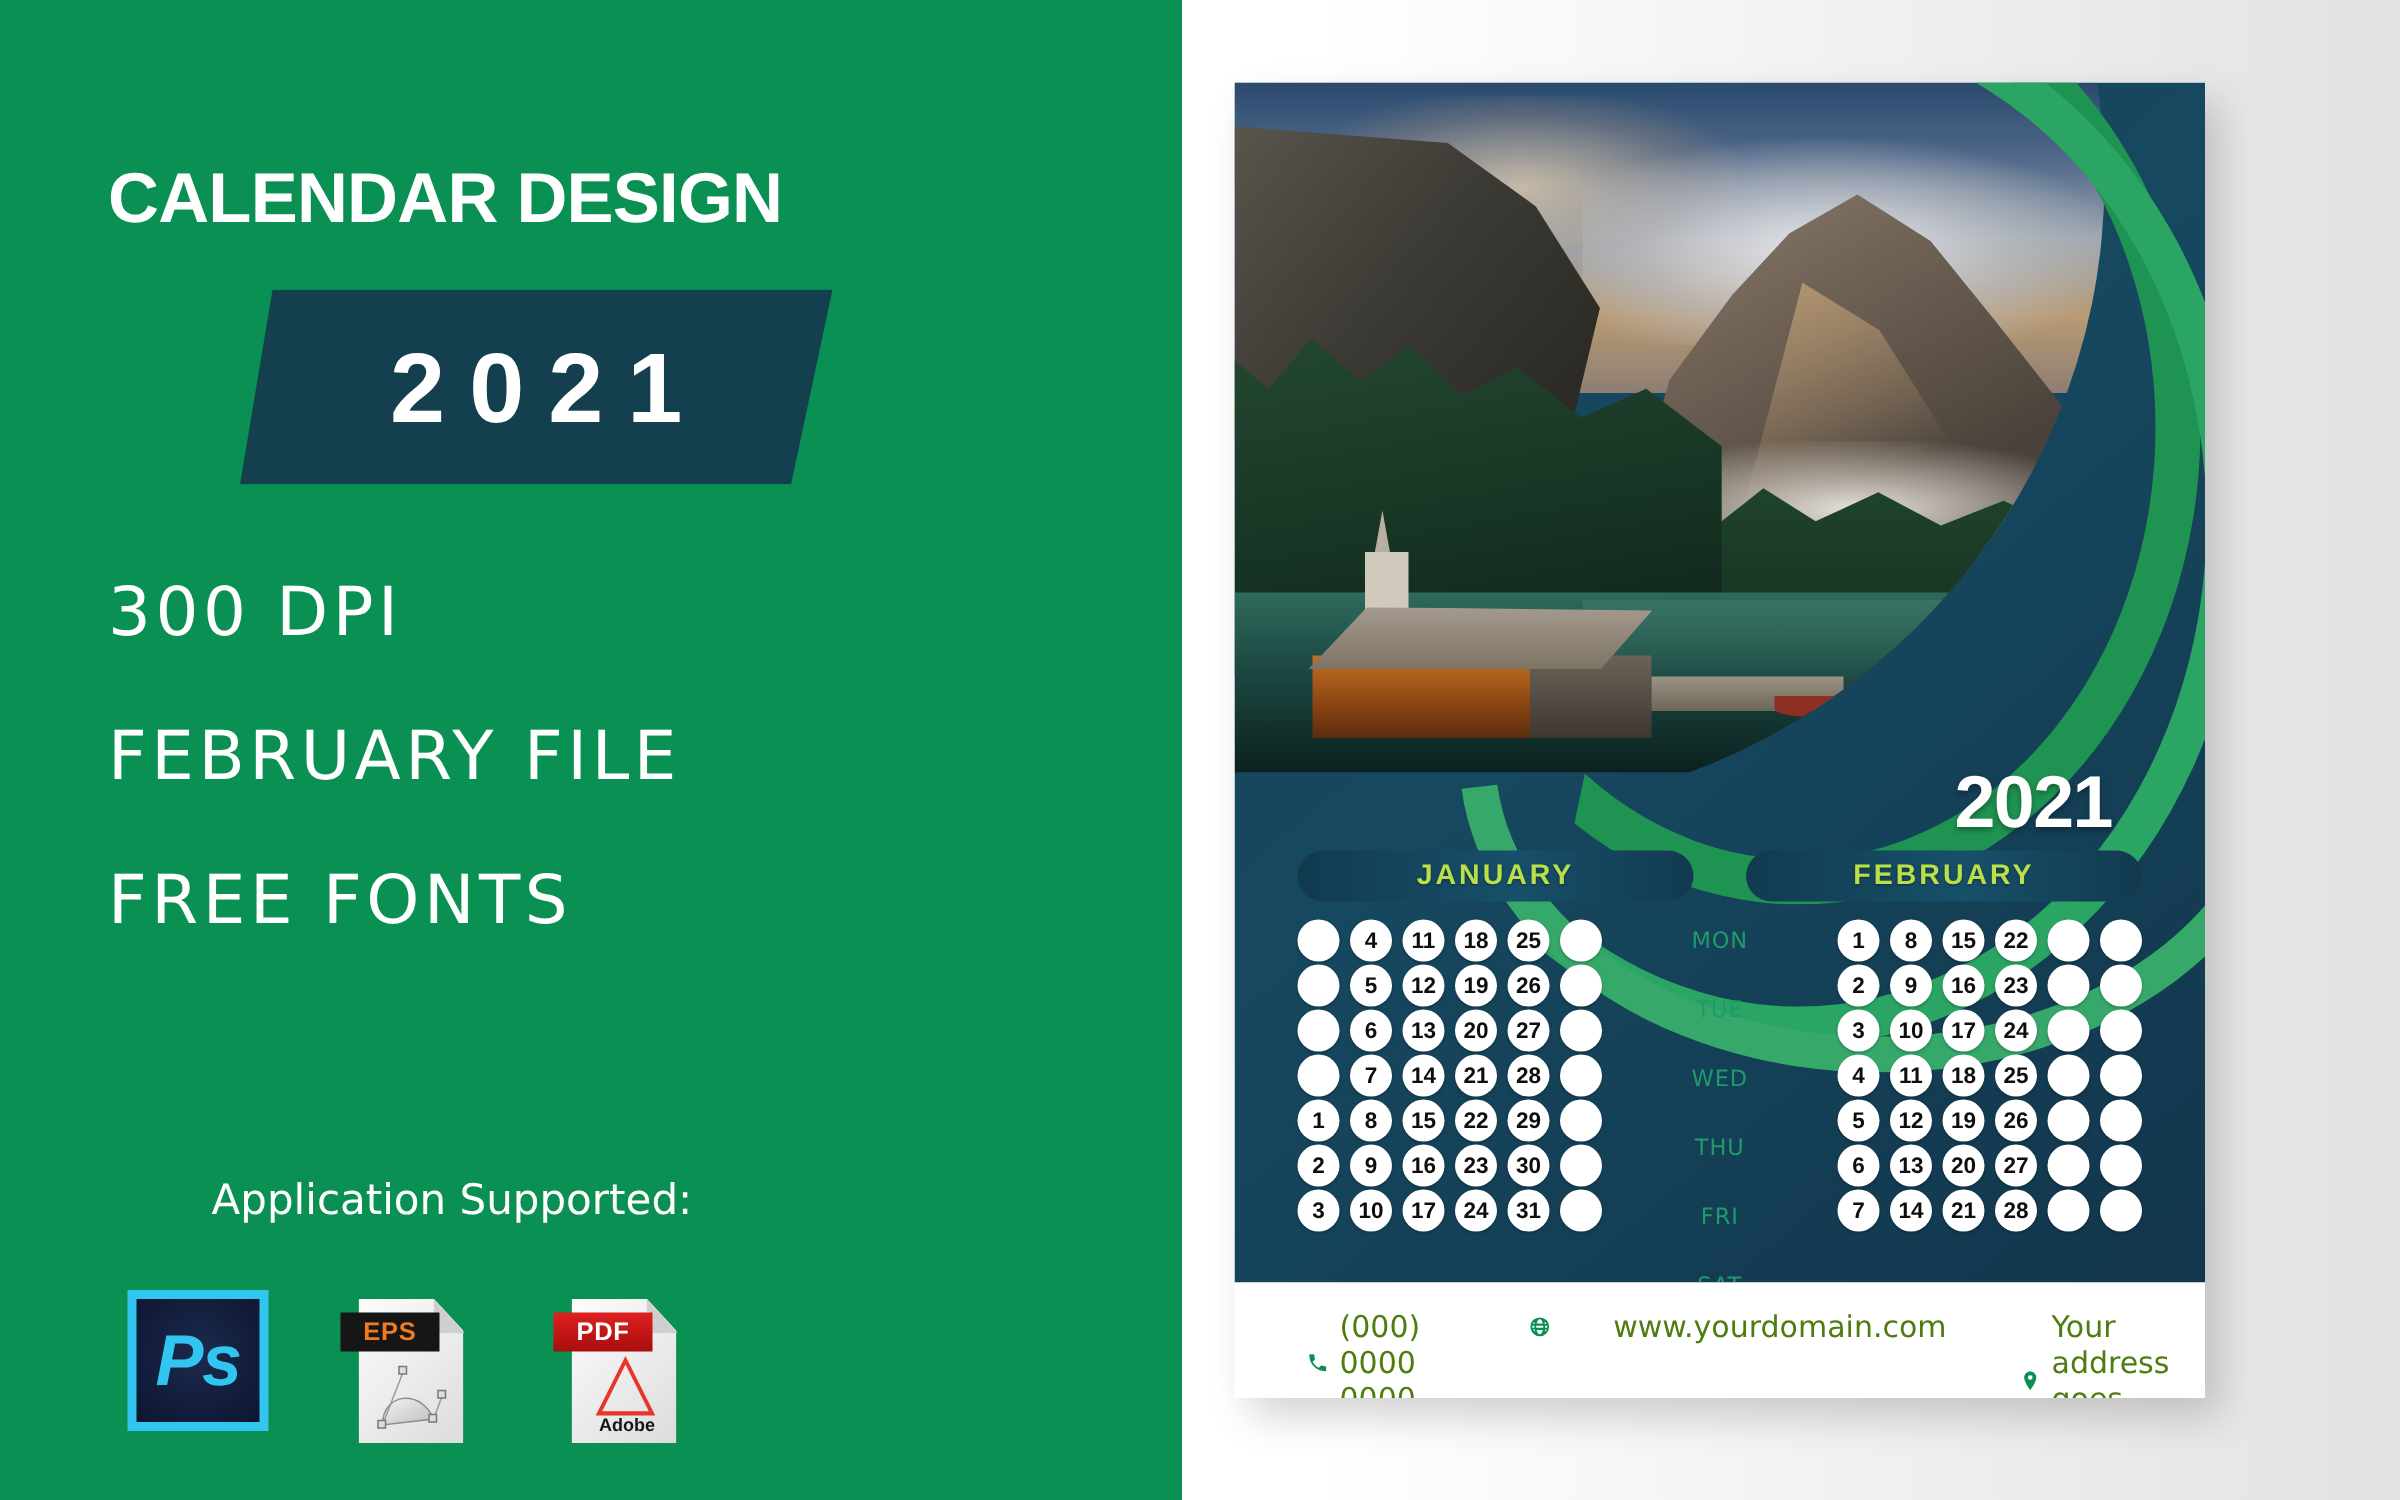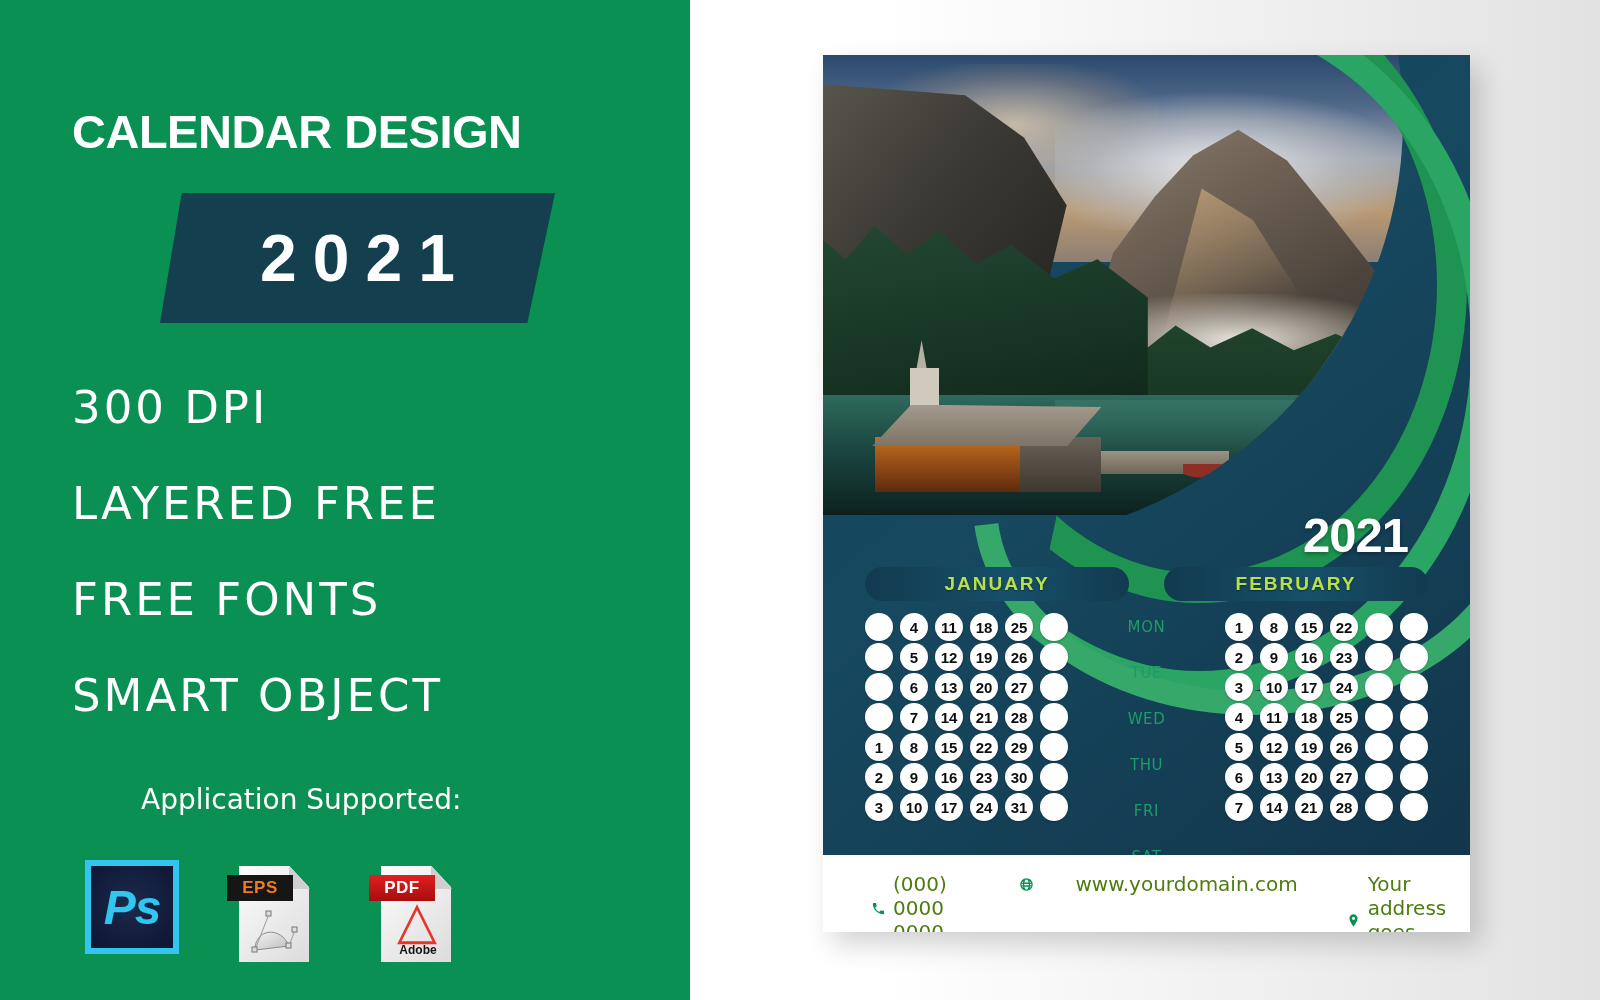--- a/index.html
+++ b/index.html
@@ -5,21 +5,21 @@
   * { margin:0; padding:0; box-sizing:border-box; }
   html,body { width:1600px; height:1000px; overflow:hidden; }
   body {
     font-family:"Liberation Sans", sans-serif;
     background:linear-gradient(to right,#ffffff 0%,#ffffff 55%,#e2e2e2 100%);
   }
   .stage { position:relative; width:1600px; height:1000px; }
 
   
   .left-panel {
-    position:absolute; left:0; top:0; width:690px; height:1000px;
+    position:absolute; left:0; top:0; width:788px; height:1000px;
     background:#0b9053;
   }
   .headline {
     position:absolute; left:72px; top:104px;
     font-size:47px; font-weight:bold; color:#ffffff;
     letter-spacing:-0.5px; font-family:"Liberation Sans", sans-serif;
   }
   .year-ribbon {
     position:absolute; left:160px; top:193px; width:395px; height:130px;
     background:#133f4f;
@@ -291,23 +291,22 @@
   <div class="left-panel">
 
     <div class="headline">CALENDAR DESIGN</div>
 
     <div class="year-ribbon">
       <div class="year-ribbon-text">2021</div>
     </div>
 
     <div class="features">
       <div class="feature-line">300 DPI</div>
-      <div class="feature-line">LAYERED FREE</div>
+      <div class="feature-line">FEBRUARY FILE</div>
       <div class="feature-line">FREE FONTS</div>
-      <div class="feature-line">SMART OBJECT</div>
     </div>
 
     <div class="app-label">Application Supported:</div>
 
     <div class="app-icons">
 
       <div class="adobe-icon ps-icon">
         <div class="inner">Ps</div>
       </div>
 

